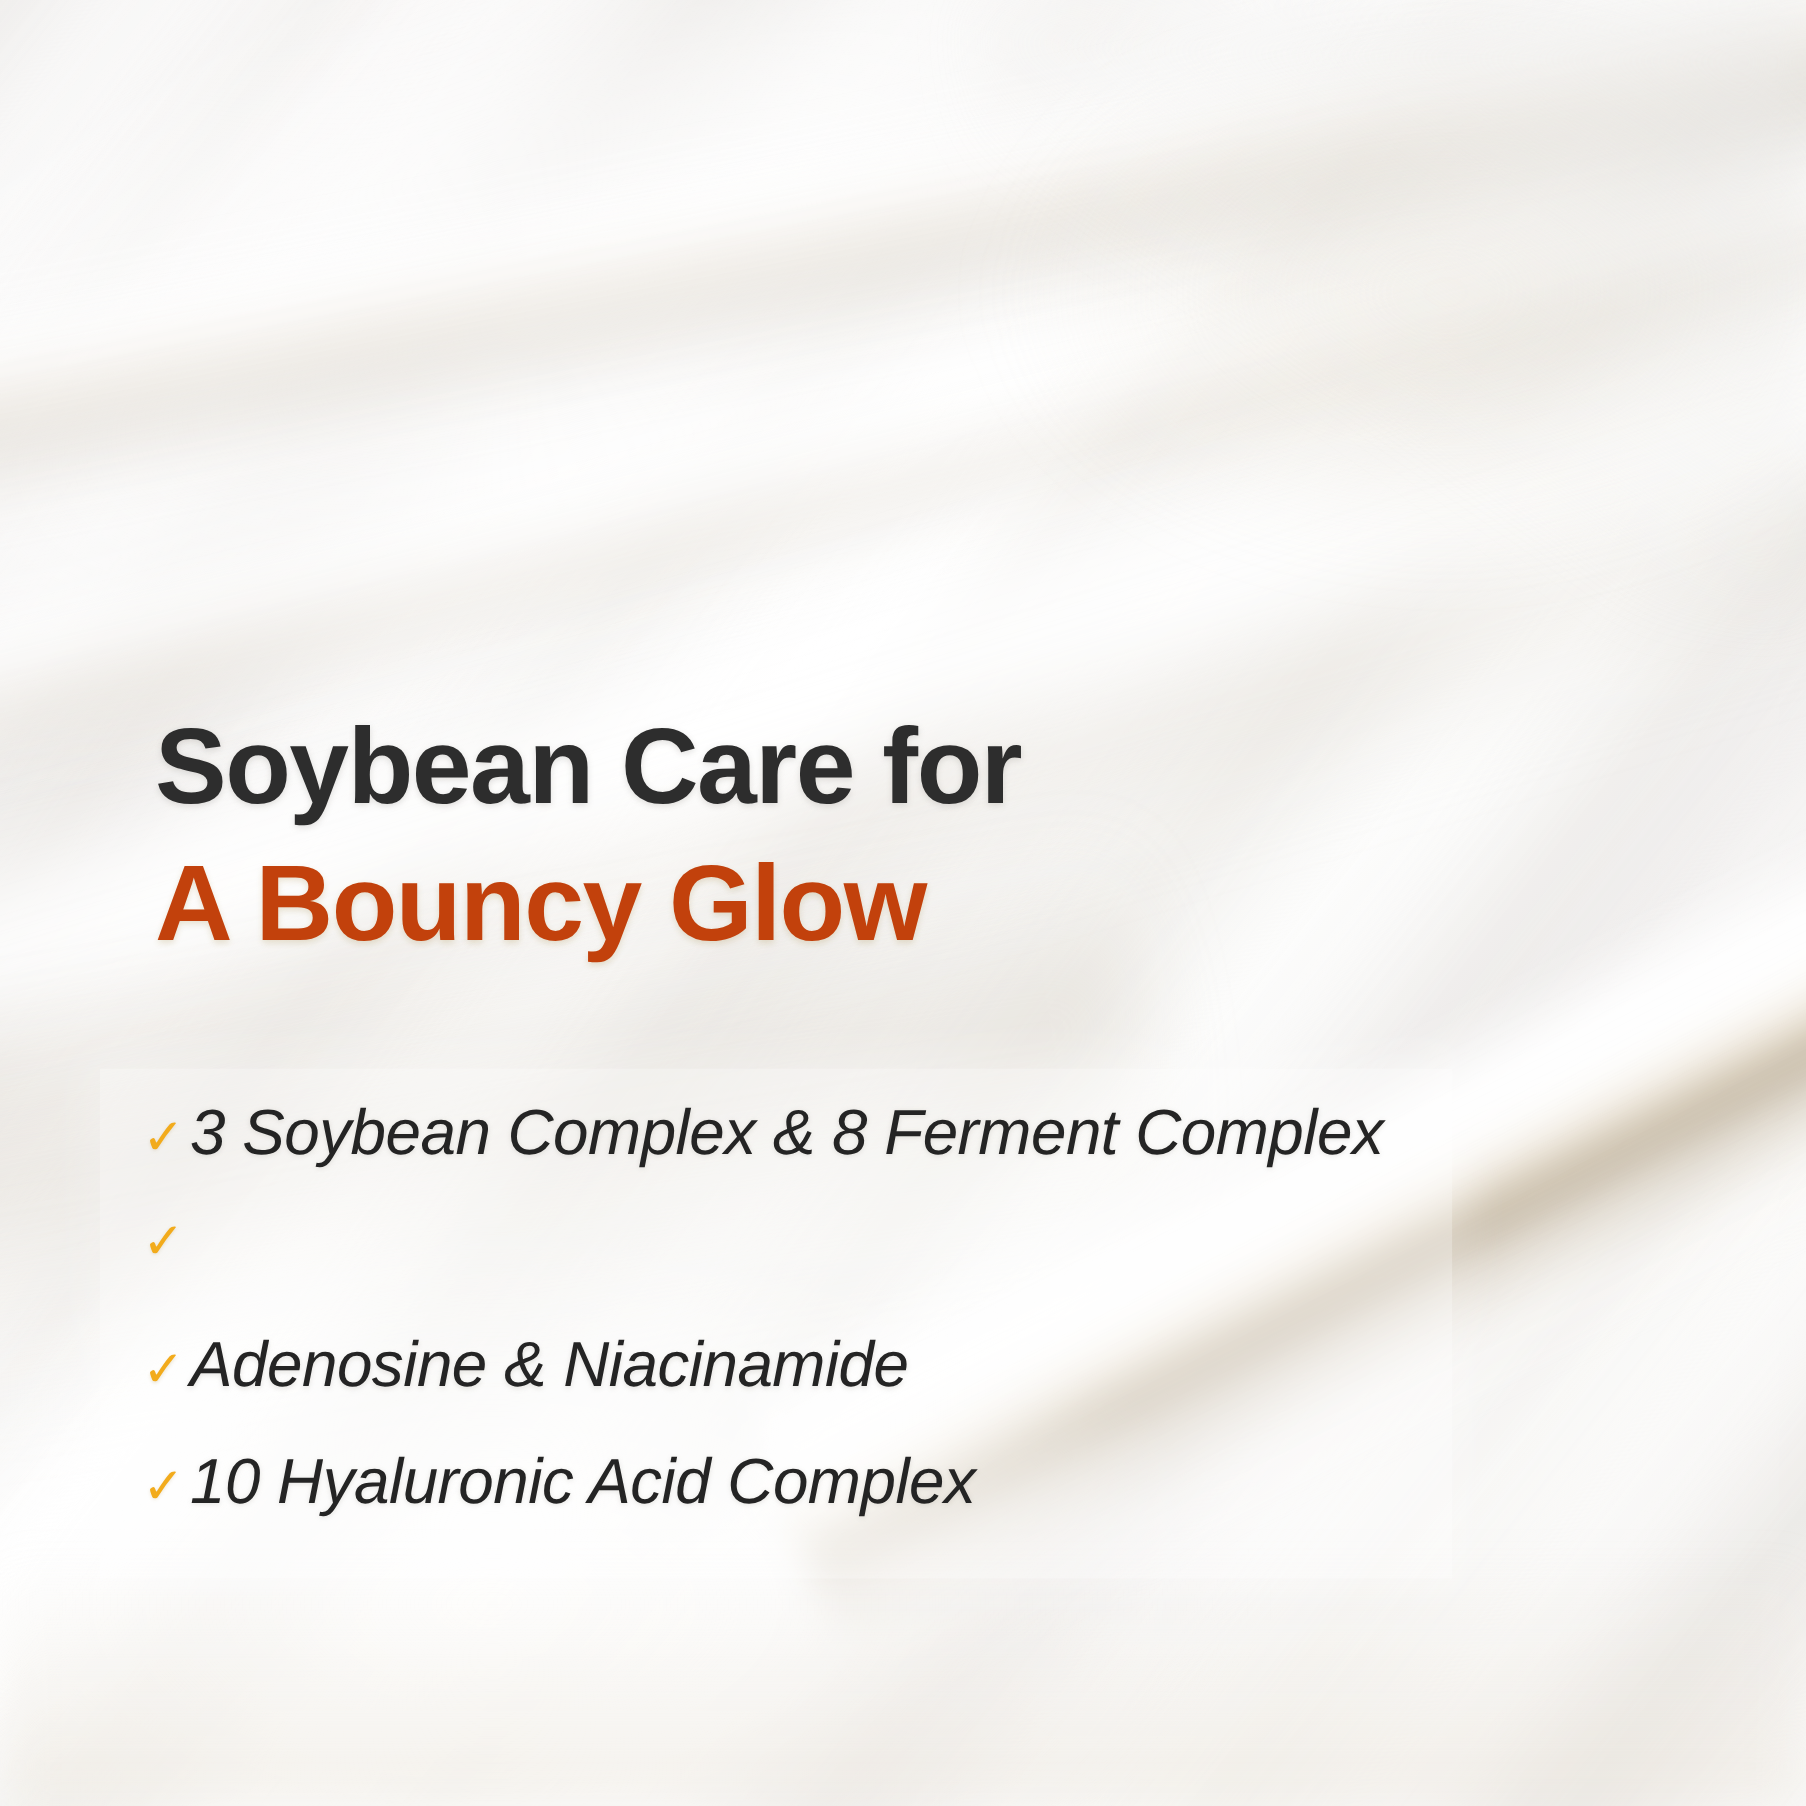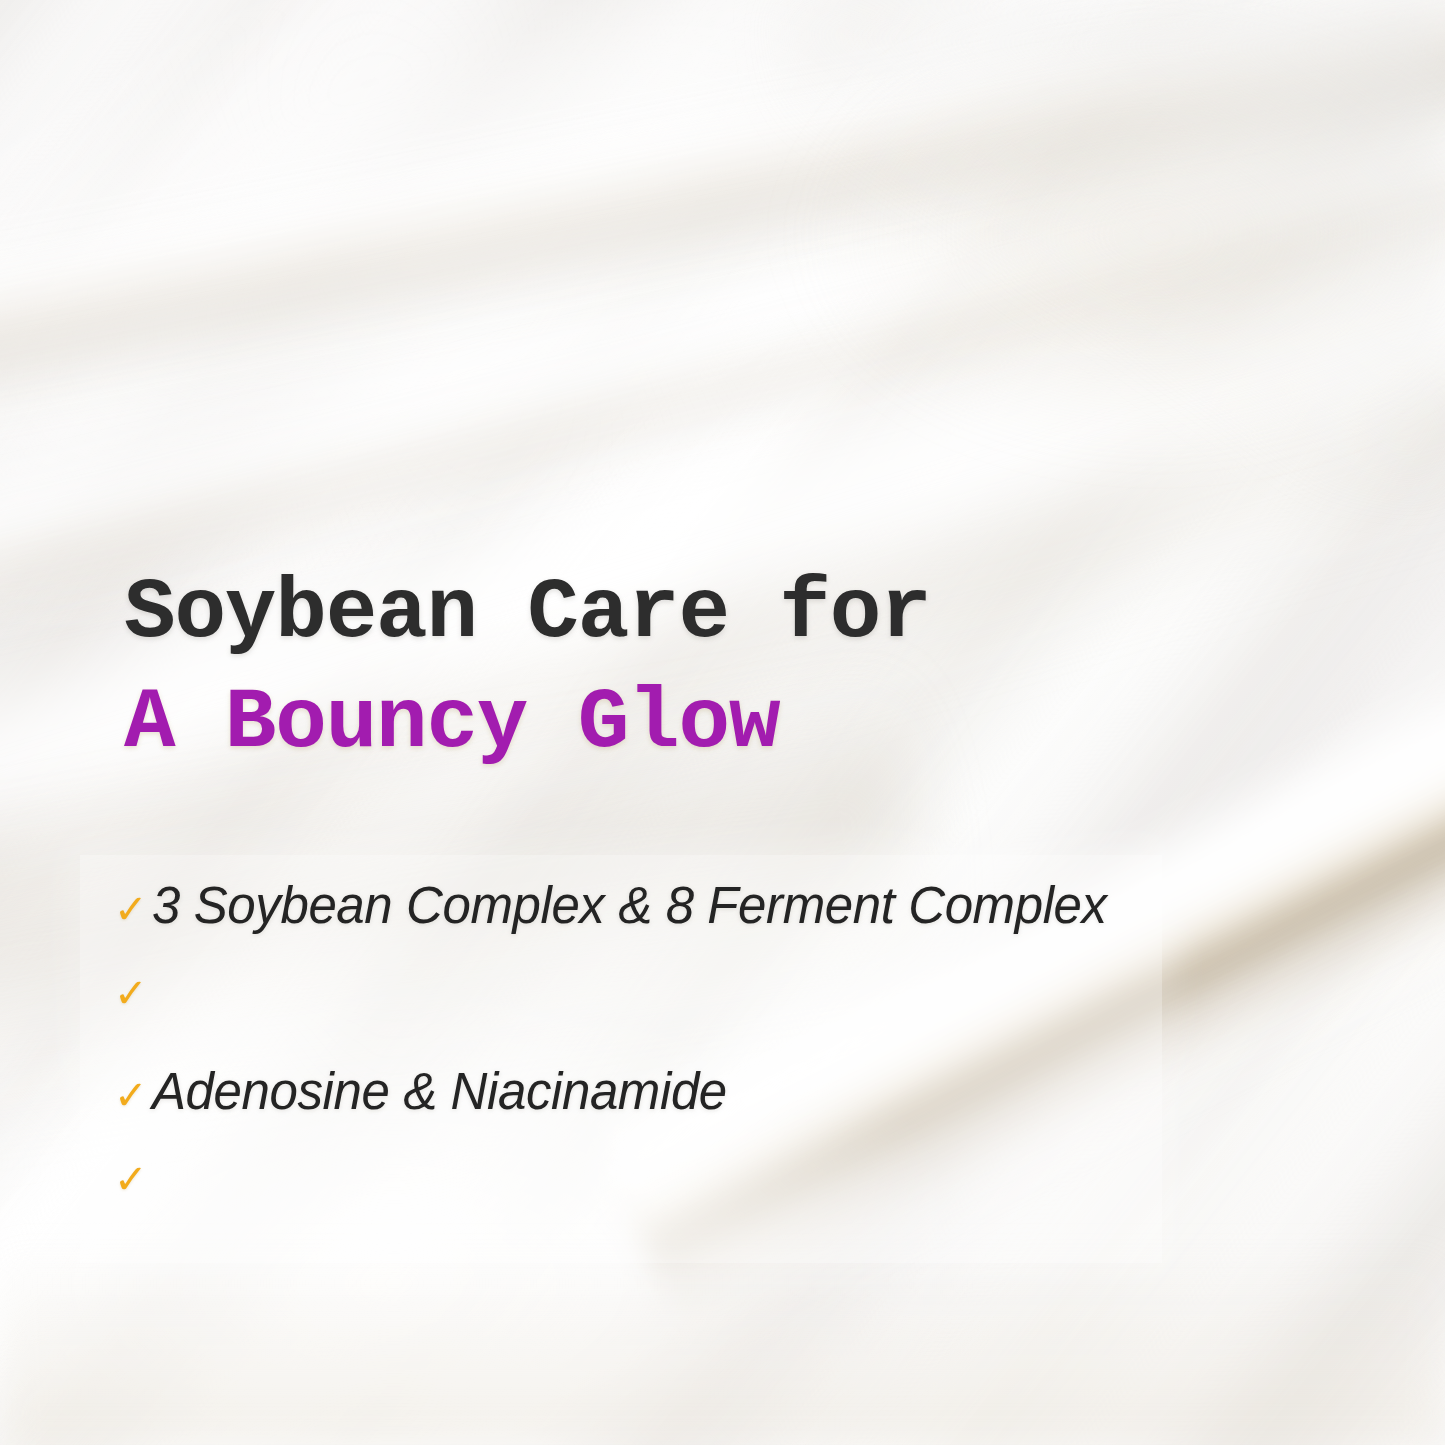--- a/index.html
+++ b/index.html
@@ -233,35 +233,35 @@
 
   
   .headline {
     position: absolute;
     left: 124px;
     top: 558px;
     width: 1050px;
   }
 
   .headline-line {
-    font-family: Liberation Mono, monospace;
+    font-family: Liberation Sans, sans-serif;
     font-weight: 700;
     font-size: 86px;
     line-height: 1.28;
     letter-spacing: -1.2px;
     white-space: nowrap;
   }
 
   .headline-line.l1 {
     color: #2d2d2d;
     text-shadow: 0 2px 5px rgba(120,115,105,0.22);
   }
 
   .headline-line.l2 {
-    color: #a21caf;
+    color: #c2410c;
     text-shadow: 0 2px 5px rgba(150,120,40,0.20);
   }
 
   
   .feature-panel {
     position: absolute;
     left: 80px;
     top: 855px;
     width: 1082px;
     height: 408px;
@@ -342,17 +342,18 @@
       <span class="feature-check">✓</span>
     </div>
 
     <div class="feature-item">
       <span class="feature-check">✓</span>
       <span class="feature-text">Adenosine &amp; Niacinamide</span>
     </div>
 
     <div class="feature-item">
       <span class="feature-check">✓</span>
+      <span class="feature-text">10 Hyaluronic Acid Complex</span>
     </div>
 
   </div>
 
 </div>
 
 </body></html>

